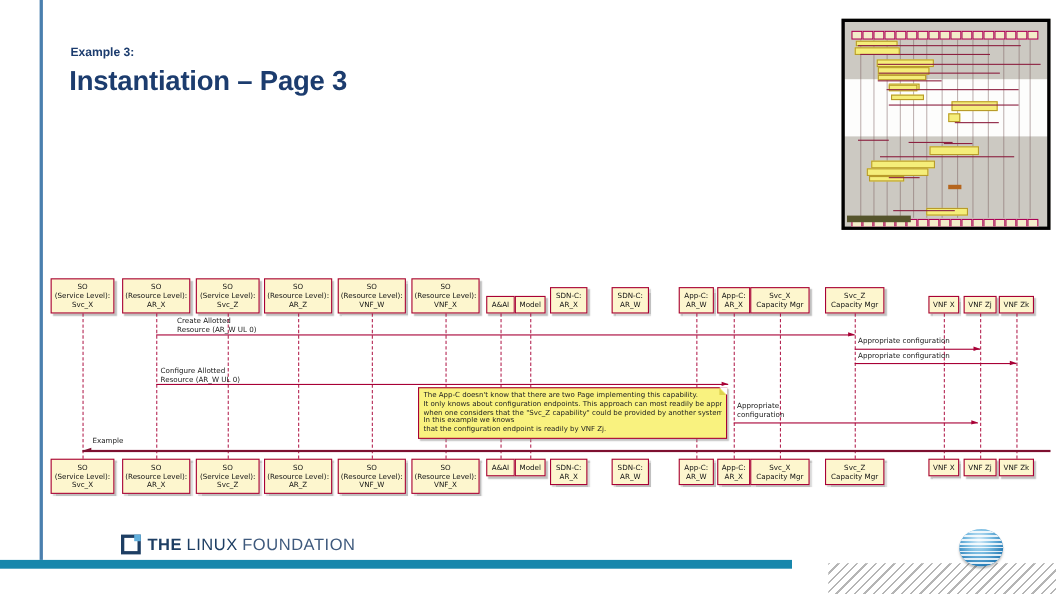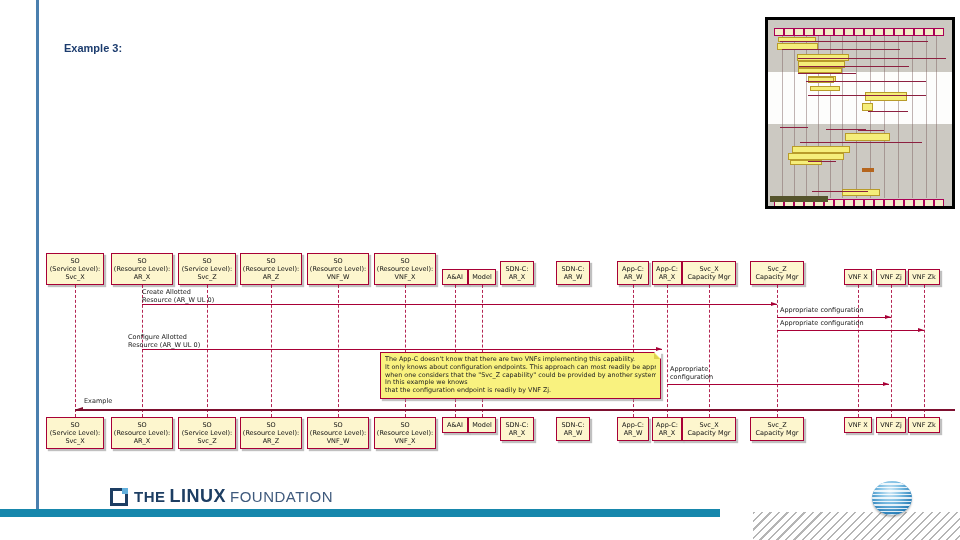--- a/index.html
+++ b/index.html
@@ -35,39 +35,40 @@
         border-top:7px solid #fff;border-left:7px solid transparent;}
   .note::before{content:"";position:absolute;top:0;right:0;width:0;height:0;
         border-bottom:6px solid #ded24e;border-right:6px solid transparent;}
   .nline{font-size:6.4px;line-height:7.8px;color:#222;white-space:nowrap;overflow:hidden;}
   
   .lf-logo{position:absolute;left:62px;top:486px;display:flex;align-items:center;
            font-family:"Liberation Sans",sans-serif;color:#1d3e63;padding-left:48px;}
   .lf-icon{position:relative;width:12px;height:12px;border:3px solid #1d3e63;margin-right:6px;}
   .lf-icon .sq{position:absolute;right:-3px;top:-3px;width:6px;height:6px;background:#62b0dd;}
   .lf-the{font-size:15px;font-weight:700;letter-spacing:.5px;}
-  .lf-linux{font-size:18px;font-weight:700;margin-left:4px;letter-spacing:.5px;}
+  .lf-linux{font-size:15px;font-weight:400;margin-left:4px;letter-spacing:.5px;}
   .lf-found{font-size:15px;font-weight:400;margin-left:4px;color:#3f5a7d;letter-spacing:.5px;}
   .tealbar{position:absolute;left:0;top:509px;width:720px;height:8px;background:#1787ac;}
   .stripes{position:absolute;left:753px;top:512px;width:207px;height:28px;
            background:repeating-linear-gradient(135deg,#b5b5b5 0 1.5px,transparent 1.5px 6px);}
   .globe{position:absolute;left:872px;top:481px;width:40px;height:34px;border-radius:50%;
          background:radial-gradient(circle at 45% 30%,#d5ebf8 0%,#7cbde2 35%,#2a7fb8 72%,#11578a 100%);
          overflow:hidden;box-shadow:0 2px 2px rgba(0,0,0,.25);}
   .globe .bands{position:absolute;inset:0;border-radius:50%;
          background:repeating-linear-gradient(to bottom,rgba(255,255,255,0) 0 2px,rgba(255,255,255,.85) 2px 3.5px);}
 </style>
 </head>
 <body>
 
 <div class="slide">
 
   <div class="accent"></div>
 
   <div class="eyebrow">Example 3:</div>
+  <div class="title">Instantiation – Page 3</div>
 
   <div class="thumb">
     <div class="thumb-band"></div>
     <div id="thumbdecor">
         <div class="t-el" style="left: 14px; top: 12px; width: 1px; height: 166px; background: rgba(120, 90, 90, 0.45);"></div>
         <div class="t-el" style="left: 26px; top: 12px; width: 1px; height: 166px; background: rgba(120, 90, 90, 0.45);"></div>
         <div class="t-el" style="left: 38px; top: 12px; width: 1px; height: 166px; background: rgba(120, 90, 90, 0.45);"></div>
         <div class="t-el" style="left: 50px; top: 12px; width: 1px; height: 166px; background: rgba(120, 90, 90, 0.45);"></div>
         <div class="t-el" style="left: 62px; top: 12px; width: 1px; height: 166px; background: rgba(120, 90, 90, 0.45);"></div>
         <div class="t-el" style="left: 74px; top: 12px; width: 1px; height: 166px; background: rgba(120, 90, 90, 0.45);"></div>
@@ -296,55 +297,55 @@
       <div class="lifeline" style="left: 891px; top: 285px; height: 132px;"></div>
       <div class="abox" style="left: 908px; top: 269px; width: 32px; height: 16px;">
         <div class="aline">VNF Zk</div>
       </div>
       <div class="abox" style="left: 908px; top: 417px; width: 32px; height: 16px;">
         <div class="aline">VNF Zk</div>
       </div>
       <div class="lifeline" style="left: 924px; top: 285px; height: 132px;"></div>
       <div class="mline" style="left: 142px; top: 304px; width: 635px;"></div>
       <div class="ah r" style="left: 771px; top: 302px;"></div>
-      <div class="mlabel" style="left: 142px; top: 289px;">
+      <div class="mlabel" style="left: 161px; top: 289px;">
         <div>Create Allotted</div>
         <div>Resource (AR_W UL 0)</div>
       </div>
       <div class="mline" style="left: 777px; top: 317px; width: 114px;"></div>
       <div class="ah r" style="left: 885px; top: 315px;"></div>
       <div class="mlabel" style="left: 780px; top: 307px;">
         <div>Appropriate configuration</div>
       </div>
       <div class="mline" style="left: 777px; top: 330px; width: 147px;"></div>
       <div class="ah r" style="left: 918px; top: 328px;"></div>
       <div class="mlabel" style="left: 780px; top: 320px;">
         <div>Appropriate configuration</div>
       </div>
       <div class="mline" style="left: 142px; top: 349px; width: 520px;"></div>
       <div class="ah r" style="left: 656px; top: 347px;"></div>
-      <div class="mlabel" style="left: 128px; top: 334px;">
+      <div class="mlabel" style="left: 146px; top: 334px;">
         <div>Configure Allotted</div>
         <div>Resource (AR_W UL 0)</div>
       </div>
       <div class="mline" style="left: 667px; top: 384px; width: 222px;"></div>
       <div class="ah r" style="left: 883px; top: 382px;"></div>
       <div class="mlabel" style="left: 670px; top: 366px;">
         <div>Appropriate</div>
         <div>configuration</div>
       </div>
       <div class="mline thick" style="left: 75px; top: 409px; width: 880px;"></div>
       <div class="ah l" style="left: 75px; top: 407px;"></div>
       <div class="mlabel" style="left: 84px; top: 398px;">
         <div>Example</div>
       </div>
     </div>
 
   <div class="note">
-    <div class="nline">The App-C doesn't know that there are two VNFs implementing this capability.</div>
+    <div class="nline">The App-C doesn't know that there are two Page implementing this capability.</div>
     <div class="nline">It only knows about configuration endpoints.  This approach can most readily be appreciated</div>
     <div class="nline">when one considers that the "Svc_Z capability" could be provided by another system.</div>
     <div class="nline">In this example we knows</div>
     <div class="nline">that the configuration endpoint is readily by VNF Zj.</div>
   </div>
 
   <div class="lf-logo">
     <span class="lf-icon">
         <span class="sq"></span>
       </span>

